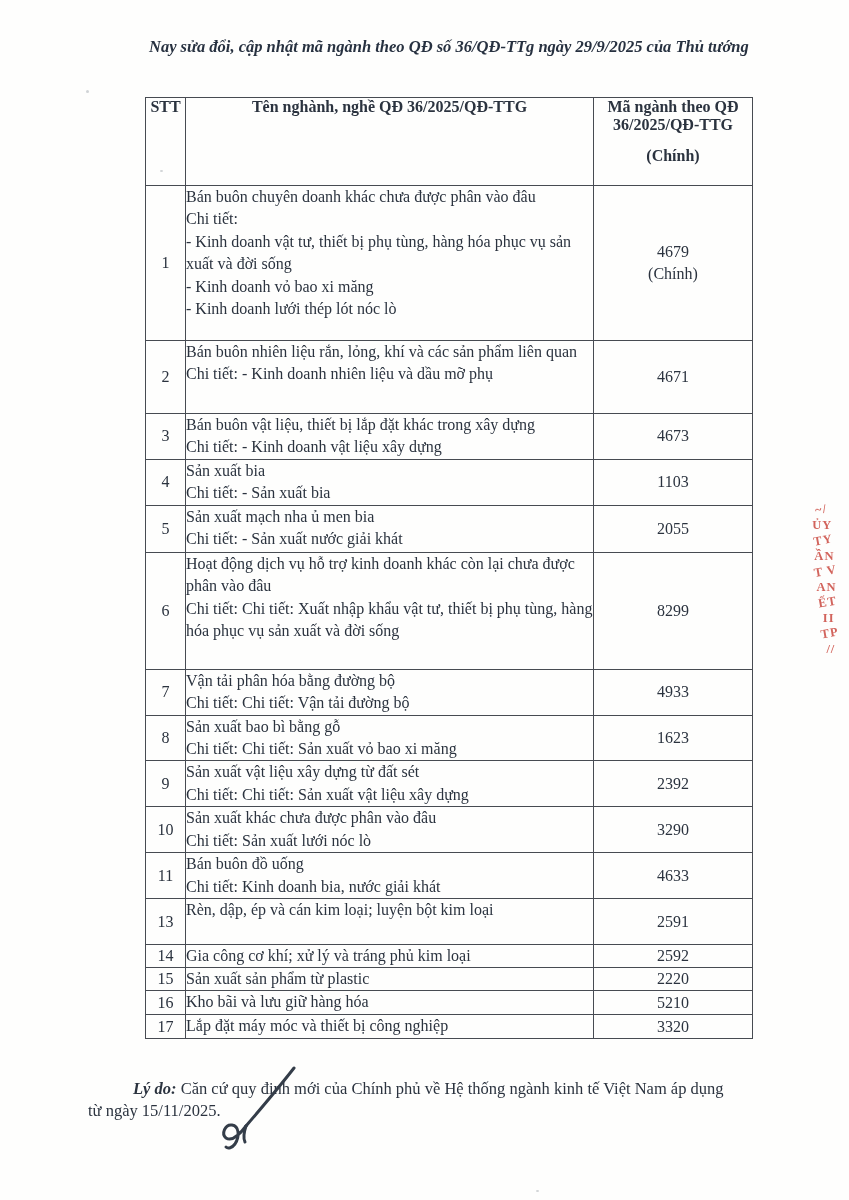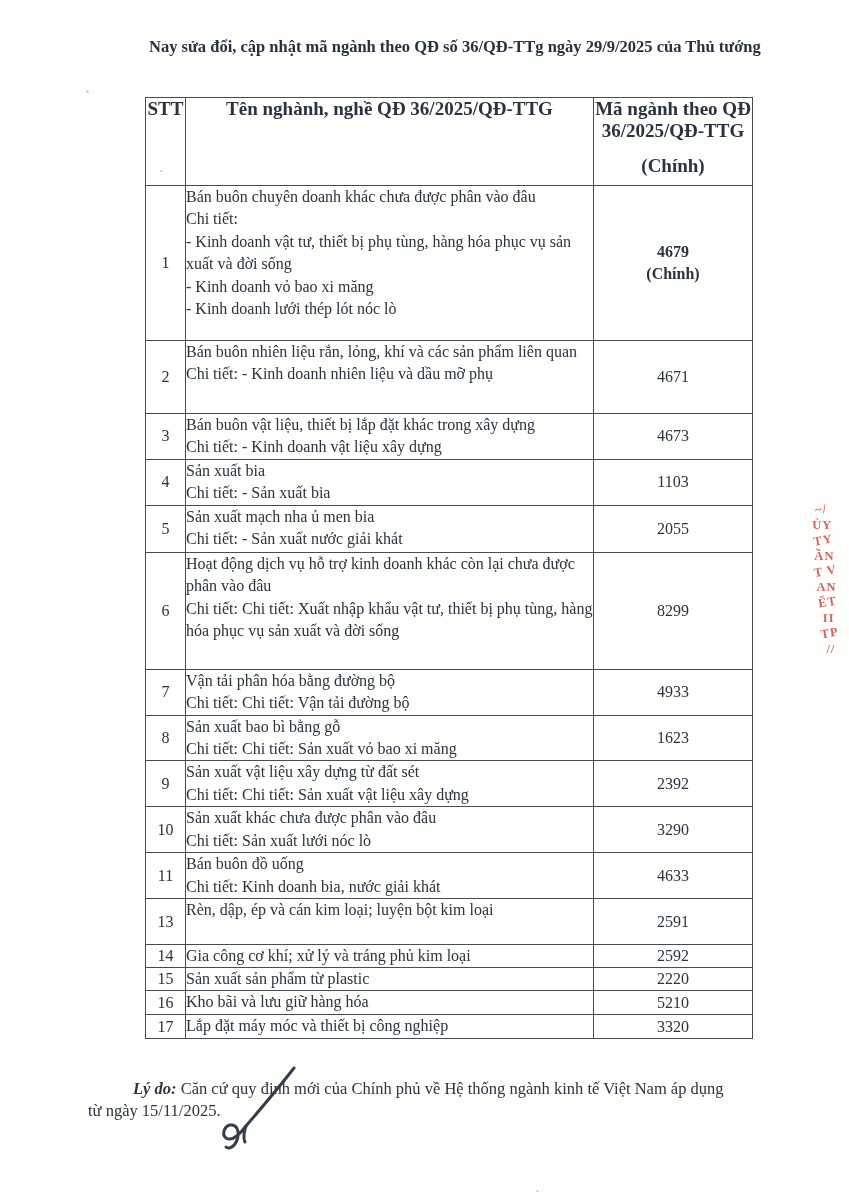--- a/index.html
+++ b/index.html
@@ -5,37 +5,37 @@
   html,body{margin:0;padding:0;background:#e8e8e8;}
   .page{
     position:relative;width:849px;height:1200px;margin:0 auto;
     background:#fefefd;overflow:hidden;
     font-family:"Liberation Serif","DejaVu Serif",serif;
     color:#2b333f;
   }
   
   .intro{
     position:absolute;top:36px;left:103px;width:682px;
-    font-size:16.5px;line-height:21.5px;font-weight:bold;
+    font-size:16.5px;line-height:21.5px;font-weight:bold;font-style:italic;
     color:#273140;
   }
   .intro .l1{padding-left:46px;}
   
   table.doc{
     position:absolute;top:97px;left:145px;
     border-collapse:collapse;table-layout:fixed;width:607px;
     font-size:16px;color:#2b333f;
   }
   table.doc th,table.doc td{
     border:1.6px solid #474b52;
     padding:0;
     overflow:hidden;
   }
   thead tr{height:88px;}
-  thead th{vertical-align:top;padding-top:5px;font-weight:bold;text-align:center;font-size:19px;}
+  thead th{vertical-align:top;padding-top:5px;font-weight:bold;text-align:center;font-size:16px;}
   th.h-code{padding-top:9px;}
   th.h-code .gap{margin-top:13px;}
   
   tbody tr:nth-child(1){height:155px;}
   tbody tr:nth-child(2){height:73px;}
   tbody tr:nth-child(3){height:45px;}
   tbody tr:nth-child(4){height:46px;}
   tbody tr:nth-child(5){height:47px;}
   tbody tr:nth-child(6){height:117px;}
   tbody tr:nth-child(7){height:44px;}
@@ -46,21 +46,21 @@
   tbody tr:nth-child(12){height:46px;}
   tbody tr:nth-child(13){height:23px;}
   tbody tr:nth-child(14){height:23px;}
   tbody tr:nth-child(15){height:24px;}
   tbody tr:nth-child(16){height:24px;}
   tbody tr:nth-child(17){height:26px;}
   td.c-stt{text-align:center;vertical-align:middle;}
   td.c-name{vertical-align:top;padding:2px 6px 2px 10px;line-height:22.4px;}
   tbody tr:nth-child(n+13) td.c-name{padding-top:0;line-height:21px;}
   td.c-code{text-align:center;vertical-align:middle;line-height:22px;}
-  td.c-code.has-note{font-weight:bold;}
+  td.c-code.has-note{font-weight:normal;}
   
   .footer{
     position:absolute;top:1078px;left:88px;width:706px;
     font-size:16.5px;line-height:21.5px;color:#2b333f;
   }
   .footer .l1{padding-left:45px;}
   .lydo{font-weight:bold;font-style:italic;}
   
   .signature{position:absolute;left:210px;top:1064px;width:96px;height:96px;}
   

